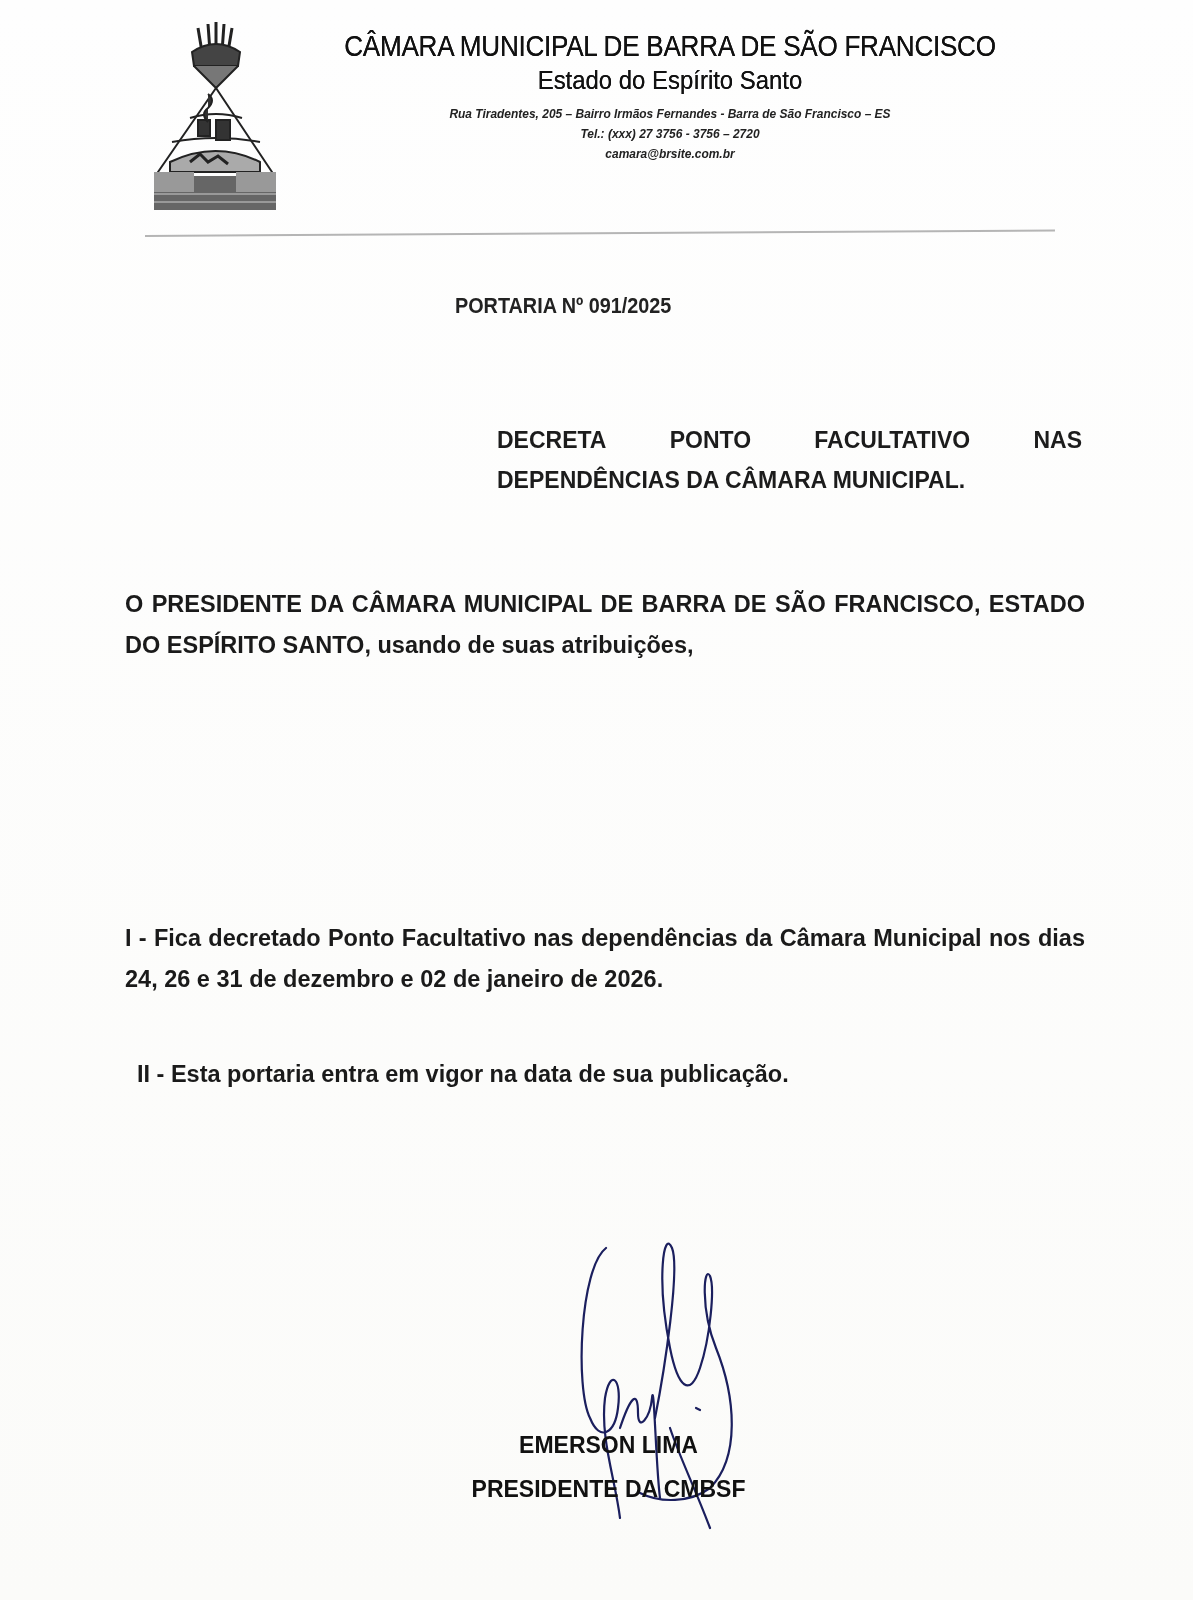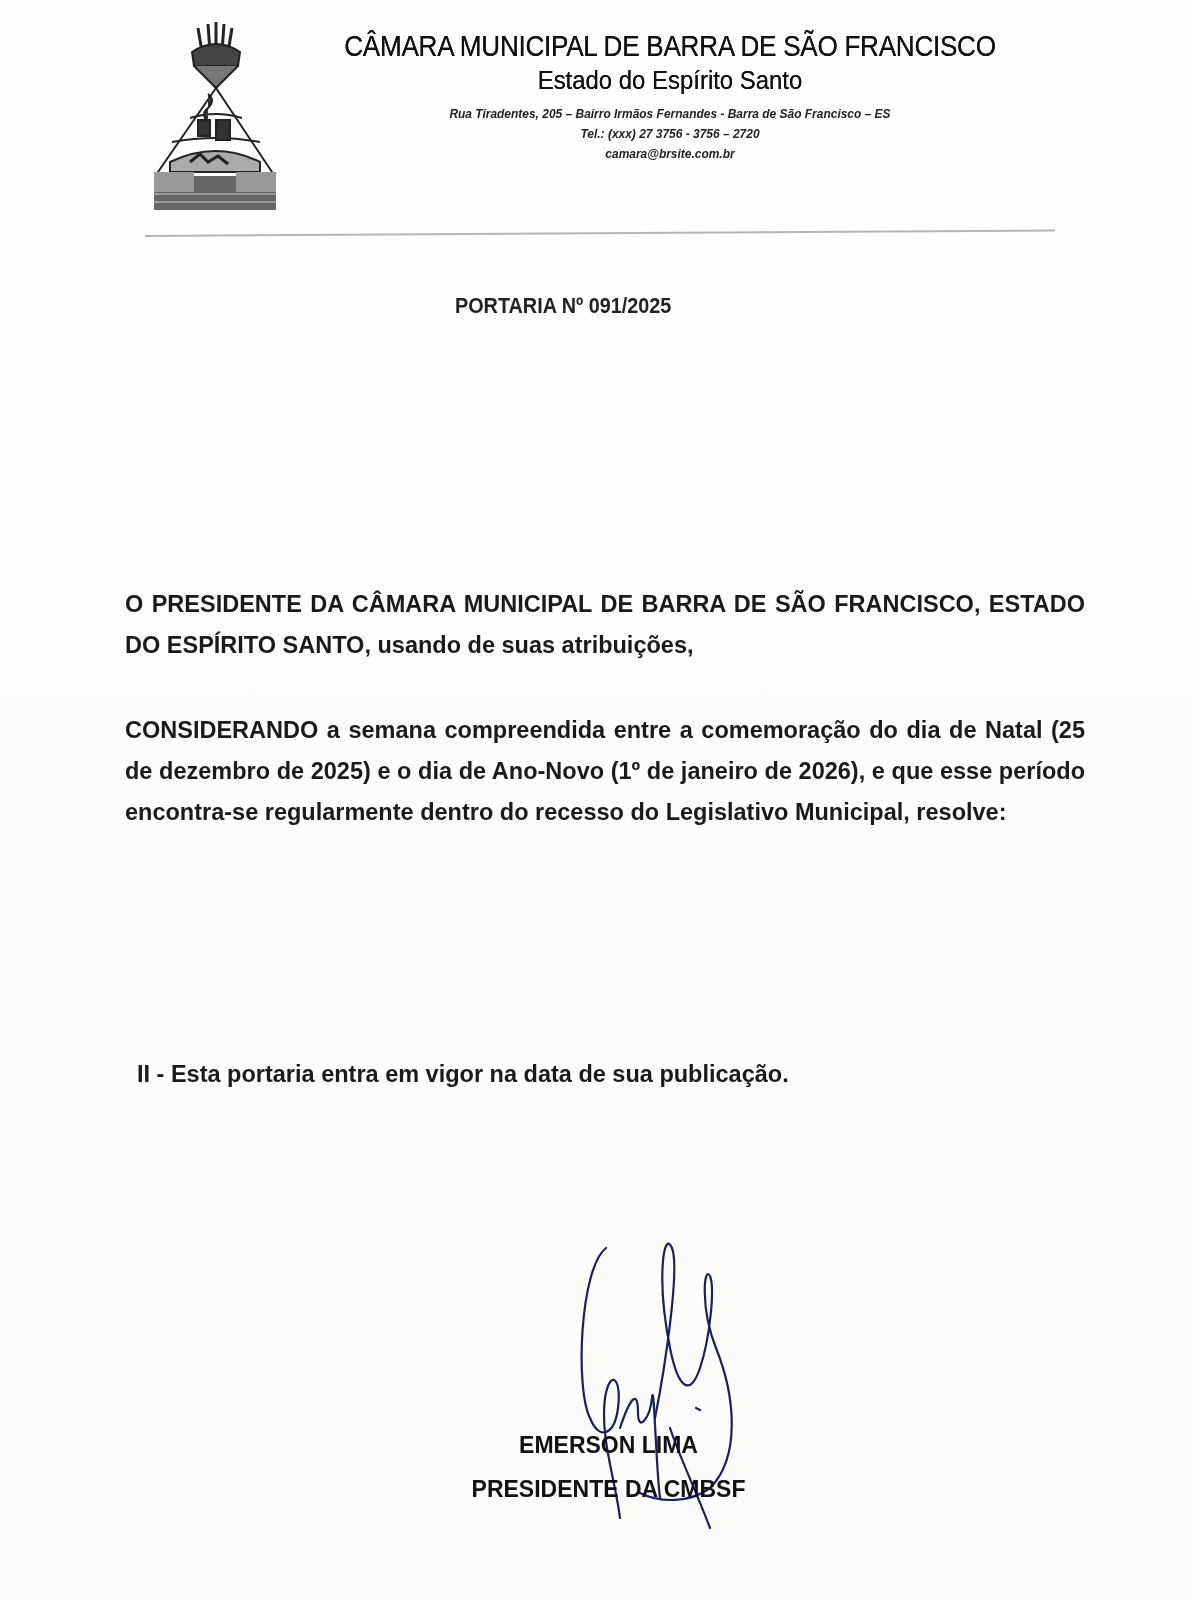--- a/index.html
+++ b/index.html
@@ -63,24 +63,31 @@
     <div class="hdr-line first">Rua Tiradentes, 205 – Bairro Irmãos Fernandes - Barra de São Francisco – ES</div>
     <div class="hdr-line">Tel.: (xxx) 27 3756 -  3756 – 2720</div>
     <div class="hdr-line">camara@brsite.com.br</div>
   </div>
 
   <div class="rule"></div>
 
   <div class="doc-title">PORTARIA Nº 091/2025</div>
 
   <div class="ementa">
+    <div class="l1">
+      <span>DECRETA</span>
+      <span>PONTO</span>
+      <span>FACULTATIVO</span>
+      <span>NAS</span>
+    </div>
+    <div>DEPENDÊNCIAS DA CÂMARA MUNICIPAL.</div>
   </div>
 
   <p class="body-text p-preamble" style="margin:0">O PRESIDENTE DA CÂMARA MUNICIPAL DE BARRA DE SÃO FRANCISCO, ESTADO DO ESPÍRITO SANTO, usando de suas atribuições,</p>
-  <p class="body-text p-consider" style="margin:0">CONSIDERANDO a semana compreendida entre a comemoração do dia de Natal (25 de dezembro de 2025) e o dia de Ano-Novo (1º de janeiro de 2026), e que esse período encontra-se regularmente dentro do recesso do Legislativo Municipal, resolve:</p>
+  <p class="body-text p-art1" style="margin:0">I - Fica decretado Ponto Facultativo nas dependências da Câmara Municipal nos dias 24, 26 e 31 de dezembro e 02 de janeiro de 2026.</p>
   <p class="body-text p-art2" style="margin:12px">II - Esta portaria entra em vigor na data de sua publicação.</p>
 
   <svg class="signature" viewBox="0 0 260 310">
     <g fill="none" stroke="#1b1f5e" stroke-width="2.2" stroke-linecap="round">
       <path d="M46 20 C20 40 15 160 30 190 C40 215 55 205 58 180 C62 150 50 140 45 170 C40 210 55 250 60 290"></path>
       <path d="M60 200 C70 170 78 160 78 185 C78 205 90 190 92 170 C94 150 96 240 100 270"></path>
       <path d="M95 190 C105 140 120 40 112 20 C104 0 96 50 110 120 C118 160 130 170 140 140 C150 110 155 60 150 48 C144 36 140 80 156 120 C176 170 180 230 150 260 C130 275 100 275 80 265"></path>
       <path d="M136 180 l4 2"></path>
       <path d="M110 200 C120 230 135 260 150 300"></path>
     </g>

